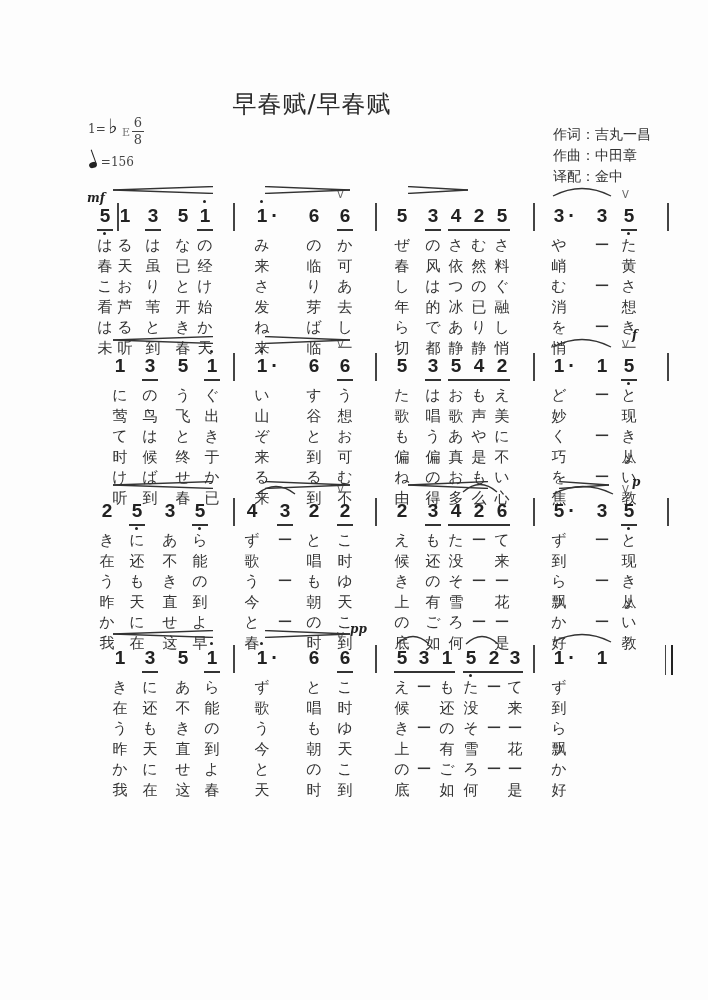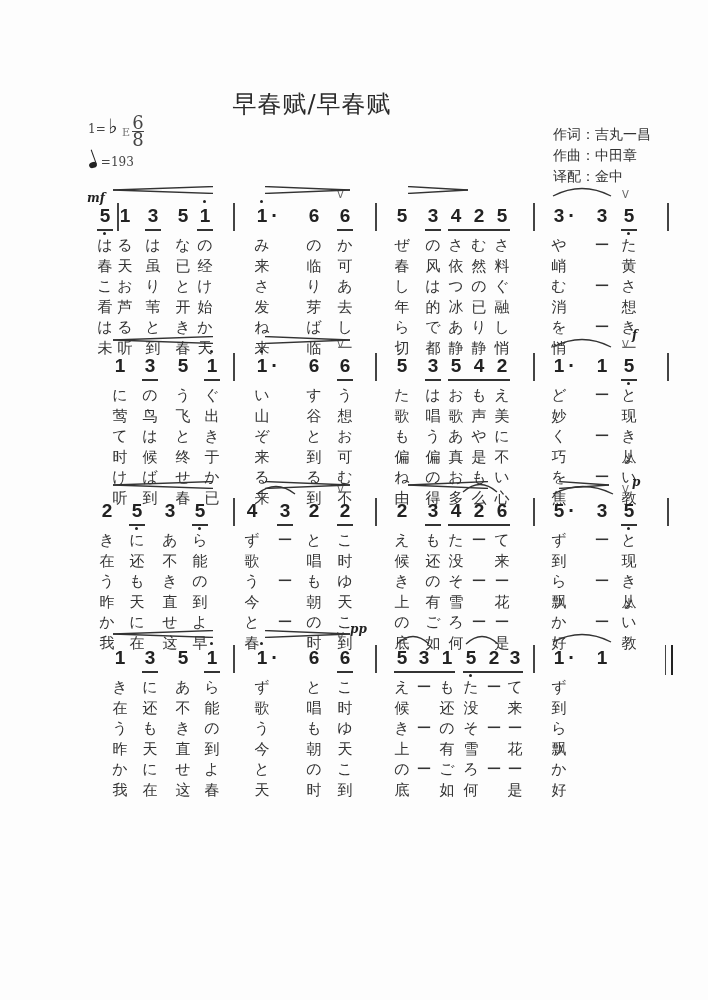--- a/index.html
+++ b/index.html
@@ -9,21 +9,21 @@
   }
   .title {
     position:absolute; left:0; width:624px; top:88px; text-align:center;
     font-size:24px; letter-spacing:1px; color:#2a2a2a;
   }
   .credits { position:absolute; left:553px; top:124px; font-size:14px; line-height:21px; color:#333; }
   .credits div { white-space:nowrap; }
   .keysig { position:absolute; left:88px; top:122px; font-family:"DejaVu Serif", serif; color:#444; font-size:12px; }
   .keysig .flat { position:absolute; left:20px; top:-8px; font-size:20px; color:#222; }
   .keysig .key { position:absolute; left:34px; top:4px; font-size:11px; color:#777; }
-  .keysig .frac { position:absolute; left:44px; top:-6px; font-size:18px; text-align:center; line-height:14px; }
+  .keysig .frac { position:absolute; left:44px; top:-6px; font-size:13px; text-align:center; line-height:14px; }
   .keysig .frac .bar { display:block; width:12px; height:1px; background:#444; margin:1px 0; }
   .tempo { position:absolute; left:89px; top:155px; font-family:"DejaVu Serif", serif; font-size:12px; color:#444; }
   .tempo .note { display:inline-block; width:8px; height:6px; background:#222; border-radius:50%; transform:rotate(-20deg); position:relative; top:2px; }
   .tempo .stem { position:absolute; left:7px; top:-12px; width:1px; height:15px; background:#222; }
 
   .dyn { position:absolute; font-family:"DejaVu Serif", serif; font-style:italic; font-weight:bold; font-size:12px; color:#222; }
   .hairpin { position:absolute; height:8px; }
   .hairpin svg { display:block; }
   .breath { position:absolute; font-size:10px; color:#666; }
   .barline { position:absolute; width:1.5px; background:#444; }
@@ -62,21 +62,21 @@
   <span class="key">E</span>
   <span class="frac">
     <span>6</span>
     <span class="bar"></span>
     <span>8</span>
   </span>
 </div>
 
 <div class="tempo">
   <span class="note"><span class="stem"></span></span>
-  <span>=193</span>
+  <span>=156</span>
 </div>
 
 <div id="score">
     <div class="note-num" style="left: 97px; top: 205px;"><span>5</span><span class="dot-below"></span></div>
     <div class="note-num" style="left: 117px; top: 205px;"><span>1</span></div>
     <div class="note-num" style="left: 145px; top: 205px;"><span>3</span></div>
     <div class="note-num" style="left: 175px; top: 205px;"><span>5</span></div>
     <div class="note-num" style="left: 197px; top: 205px;"><span>1</span><span class="dot-above"></span></div>
     <div class="note-num" style="left: 254px; top: 205px;"><span>1</span><span class="dot-above"></span></div>
     <div class="aug" style="left: 271px; top: 206px;">·</div>

